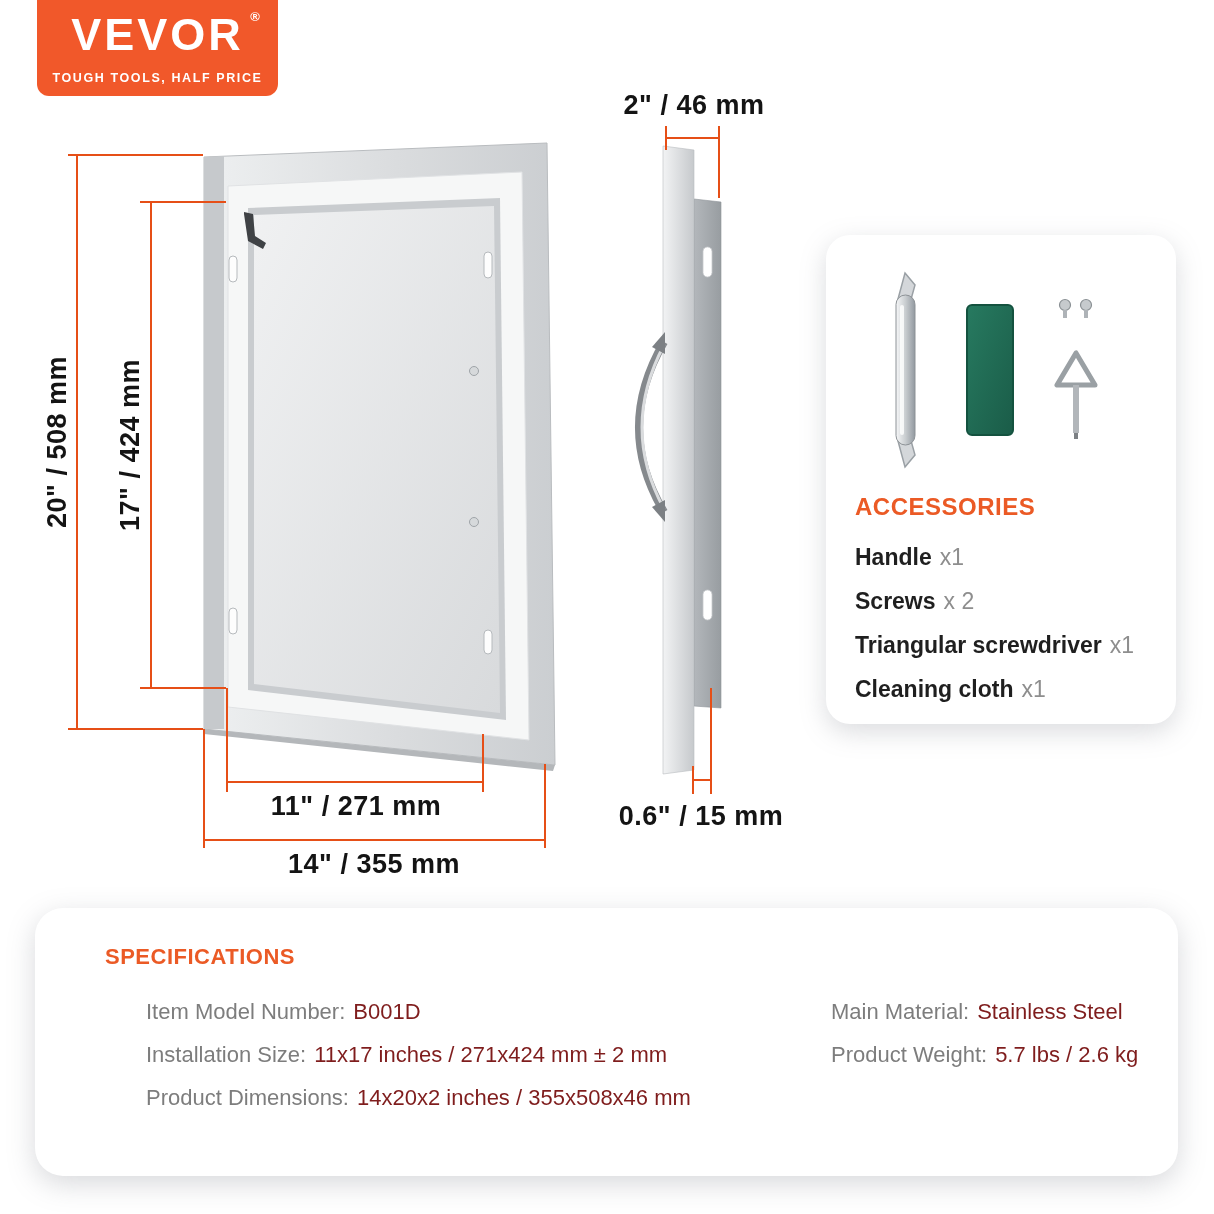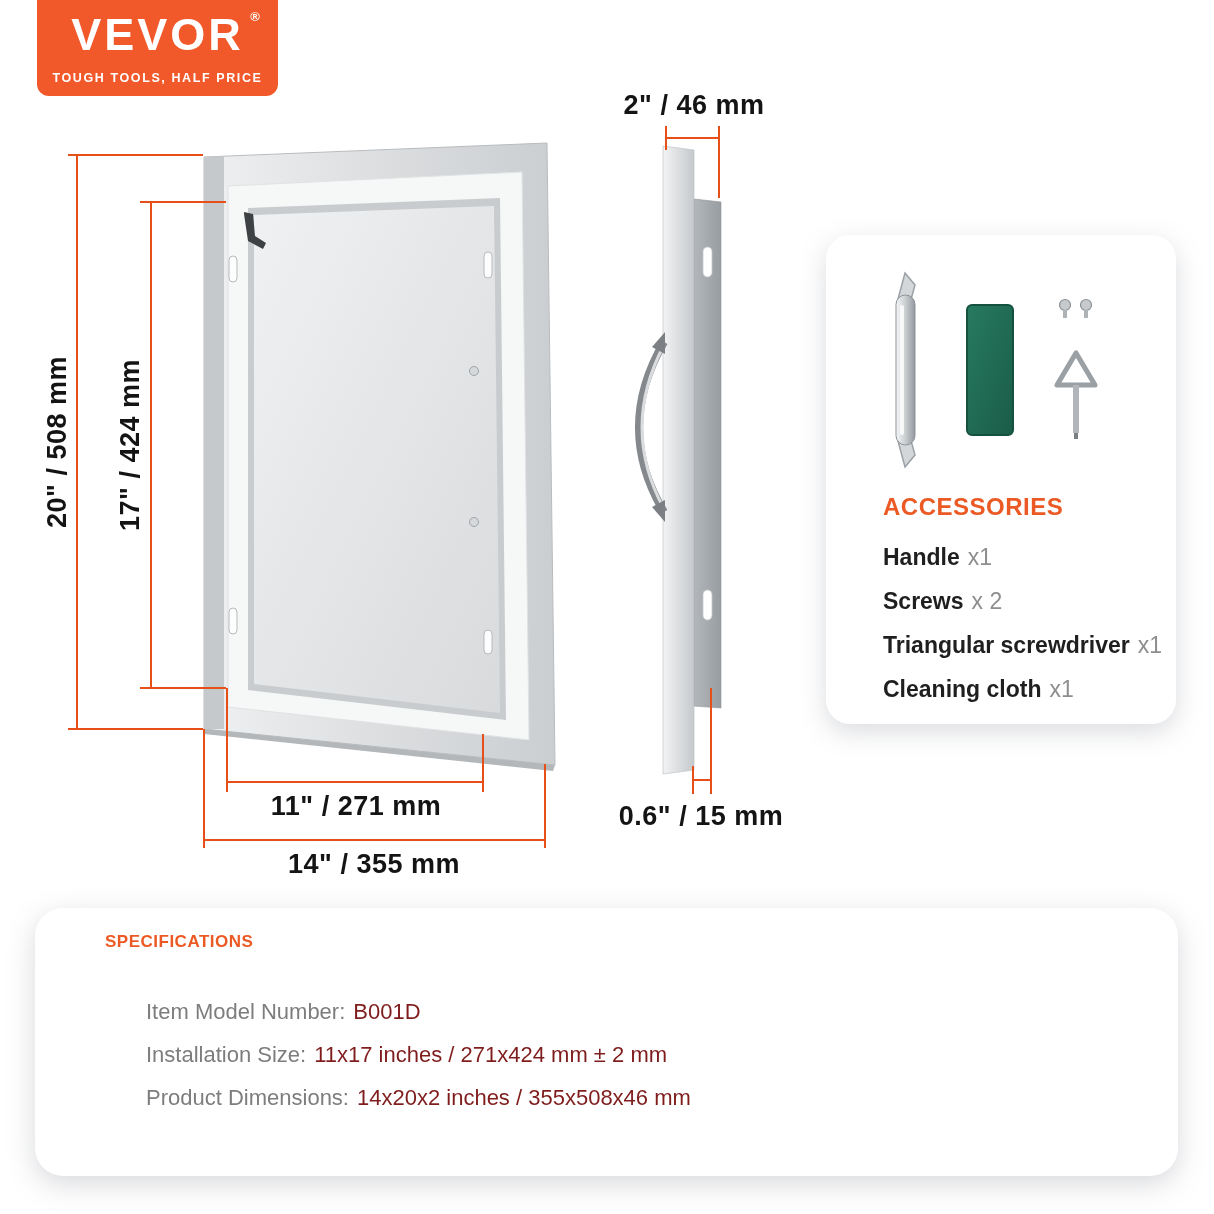--- a/index.html
+++ b/index.html
@@ -27,32 +27,32 @@
     white-space:nowrap;transform:translate(-50%,-50%);letter-spacing:.5px;
   }
   .dim-label.vert{transform:translate(-50%,-50%) rotate(-90deg);}
   
   .acc-card{
     position:absolute;left:826px;top:235px;width:350px;height:489px;
     background:#ffffff;border-radius:24px;
     box-shadow:0 8px 26px rgba(125,130,140,.28);
   }
   .acc-images{position:absolute;left:0;top:0;}
-  .acc-text{position:absolute;left:29px;top:258px;width:300px;margin-left:28px;}
+  .acc-text{position:absolute;left:29px;top:258px;width:300px;}
   .acc-title{font-size:24px;font-weight:700;color:#EB5A25;letter-spacing:.5px;margin-bottom:14px;}
   .acc-row{font-size:23px;line-height:44px;white-space:nowrap;}
   .acc-name{font-weight:700;color:#1f1f1f;margin-right:8px;}
   .acc-qty{font-weight:400;color:#8e8e8e;text-align:right;}
   
   .spec-card{
     position:absolute;left:35px;top:908px;width:1143px;height:268px;
     background:#ffffff;border-radius:28px;
     box-shadow:0 8px 28px rgba(125,130,140,.30);
   }
-  .spec-title{position:absolute;left:70px;top:24px;font-size:17px;font-weight:700;color:#EB5A25;letter-spacing:.5px;}
+  .spec-title{position:absolute;left:70px;top:36px;font-size:22px;font-weight:700;color:#EB5A25;letter-spacing:.5px;}
   .spec-col{position:absolute;top:82px;}
   .spec-col.left{left:70px;}
   .spec-col.right{left:755px;}
   .spec-row{font-size:22px;line-height:43px;white-space:nowrap;}
   .spec-label{color:#7d7d7d;margin-right:8px;margin-left:41px;}
   .spec-value{color:#7f1d1d;font-weight:400;}
 </style>
 </head>
 <body>
 
@@ -204,15 +204,23 @@
       <div class="spec-row">
         <span class="spec-label">Item Model Number:</span><span class="spec-value">B001D</span>
       </div>
       <div class="spec-row">
         <span class="spec-label">Installation Size:</span><span class="spec-value">11x17 inches / 271x424 mm ± 2 mm</span>
       </div>
       <div class="spec-row">
         <span class="spec-label">Product Dimensions:</span><span class="spec-value">14x20x2 inches / 355x508x46 mm</span>
       </div>
     </div>
+    <div class="spec-col right">
+      <div class="spec-row">
+        <span class="spec-label">Main Material:</span><span class="spec-value">Stainless Steel</span>
+      </div>
+      <div class="spec-row">
+        <span class="spec-label">Product Weight:</span><span class="spec-value">5.7 lbs / 2.6 kg</span>
+      </div>
+    </div>
   </div>
 
 </div>
 
 </body></html>

